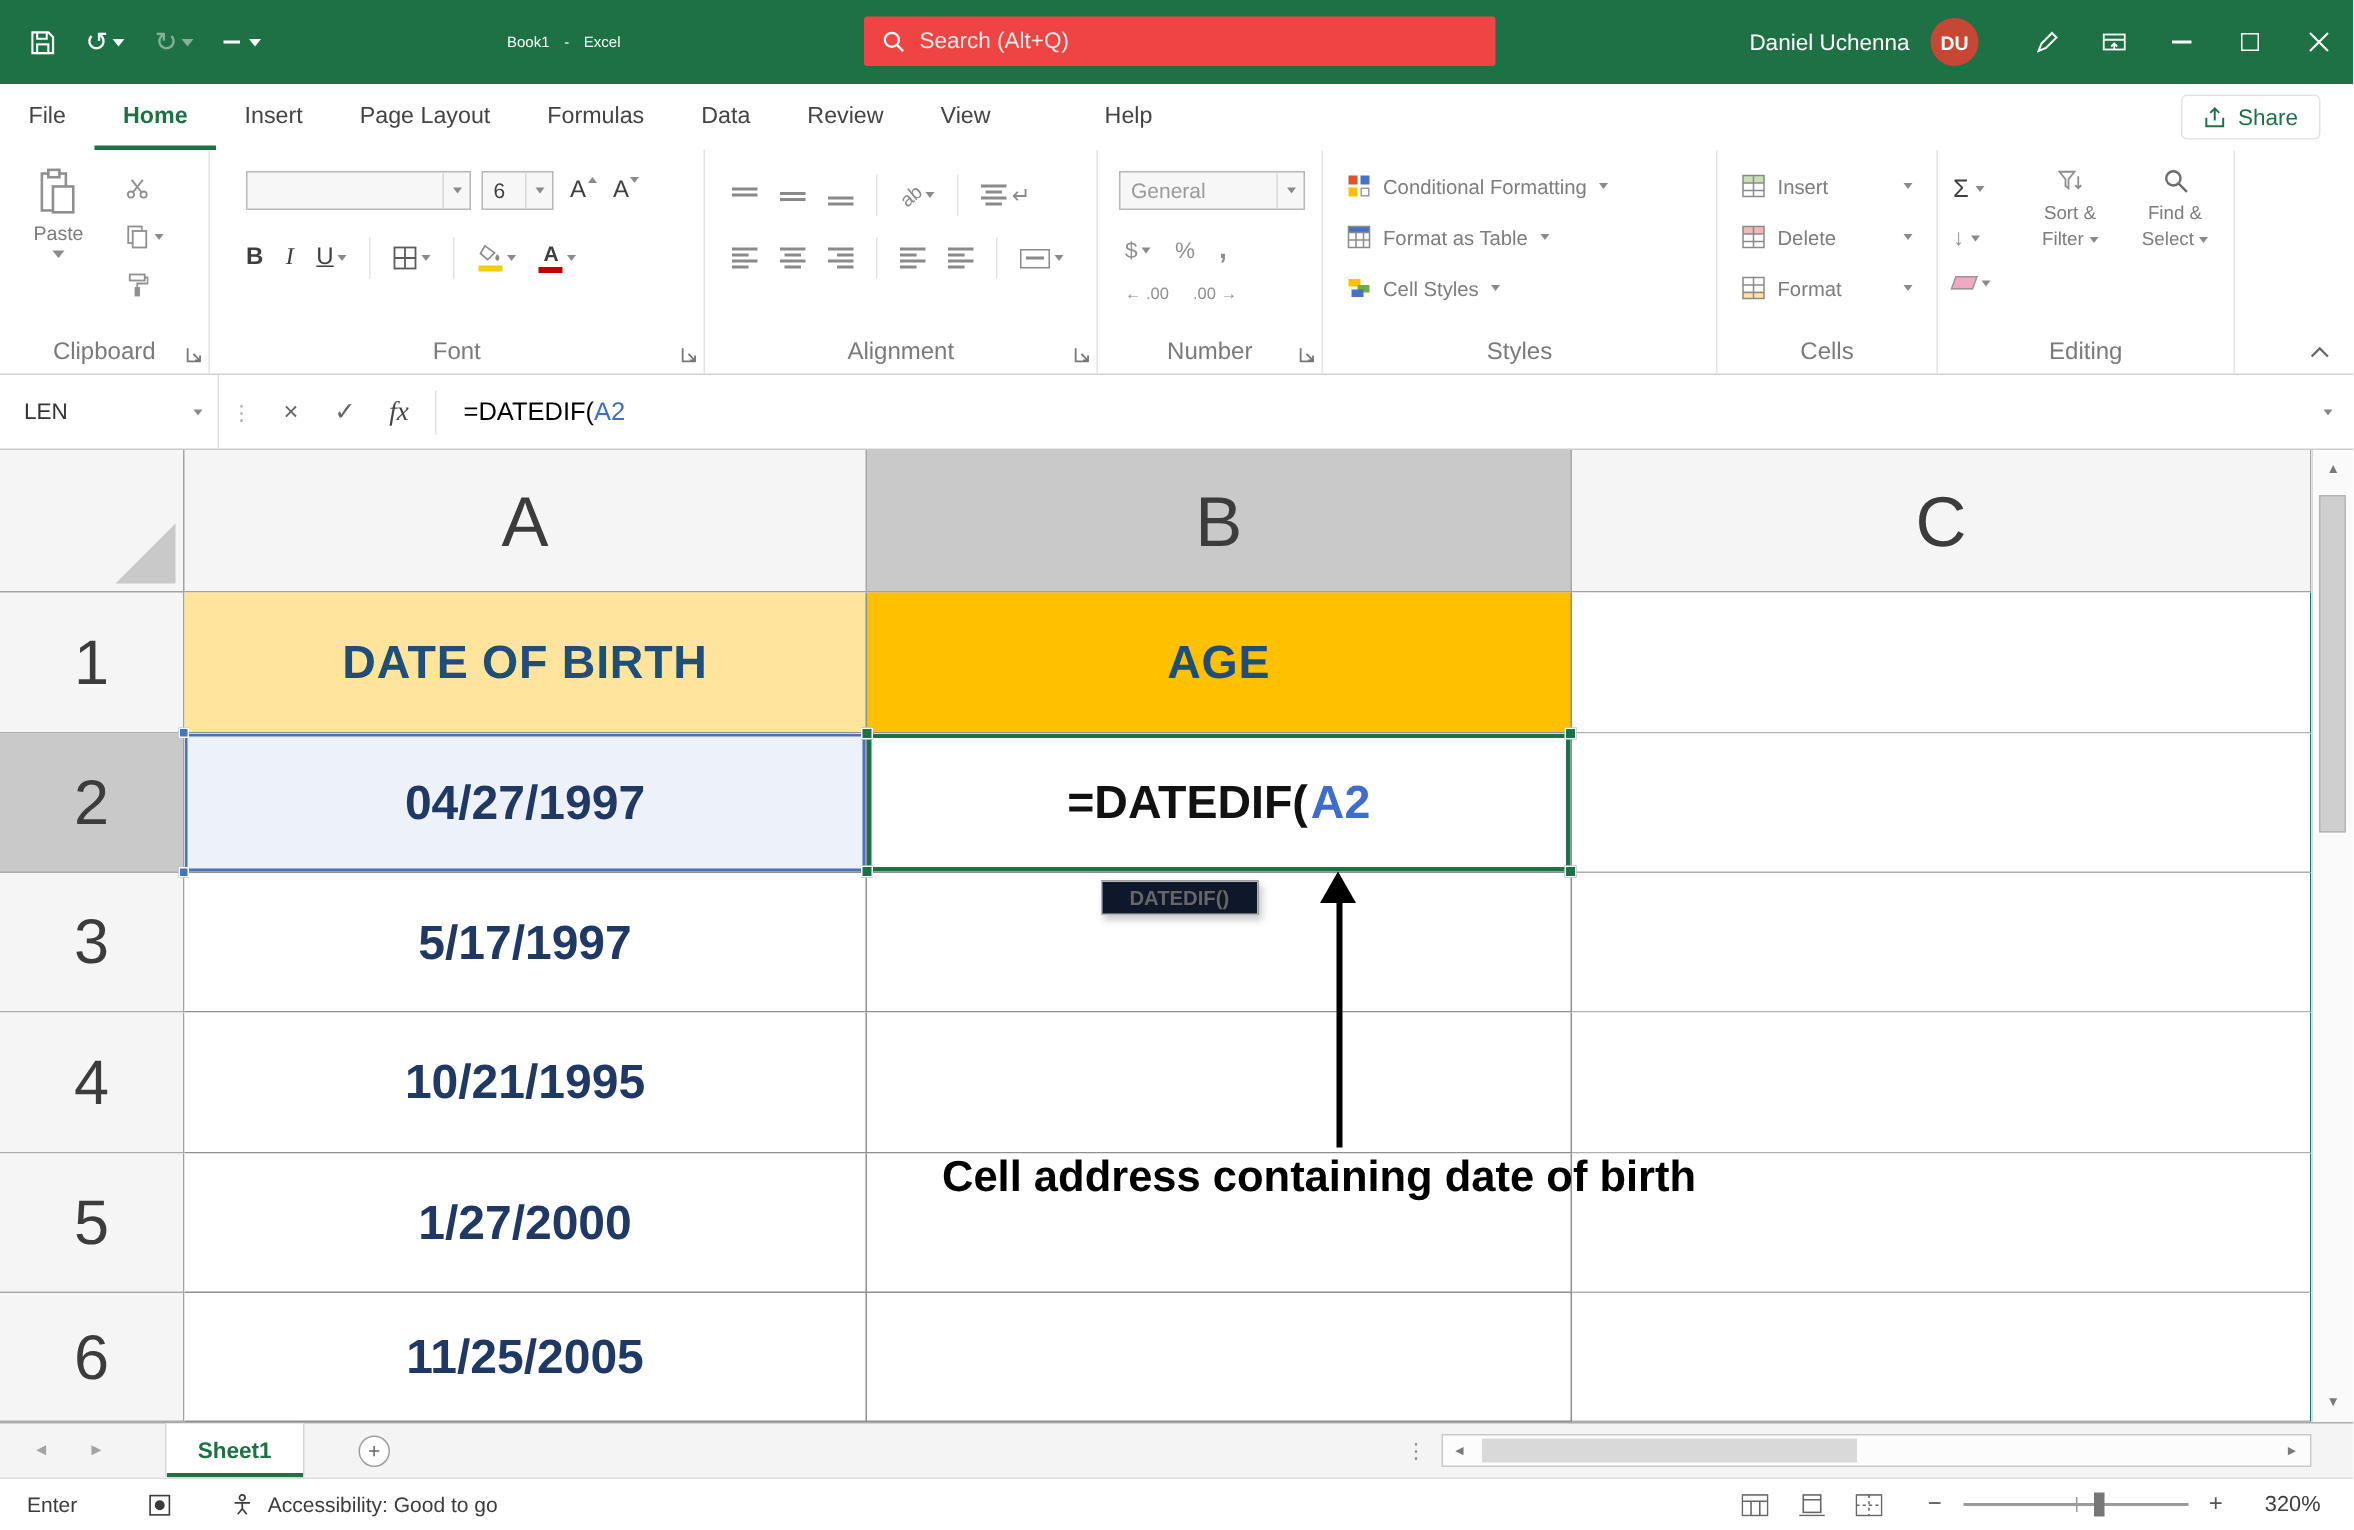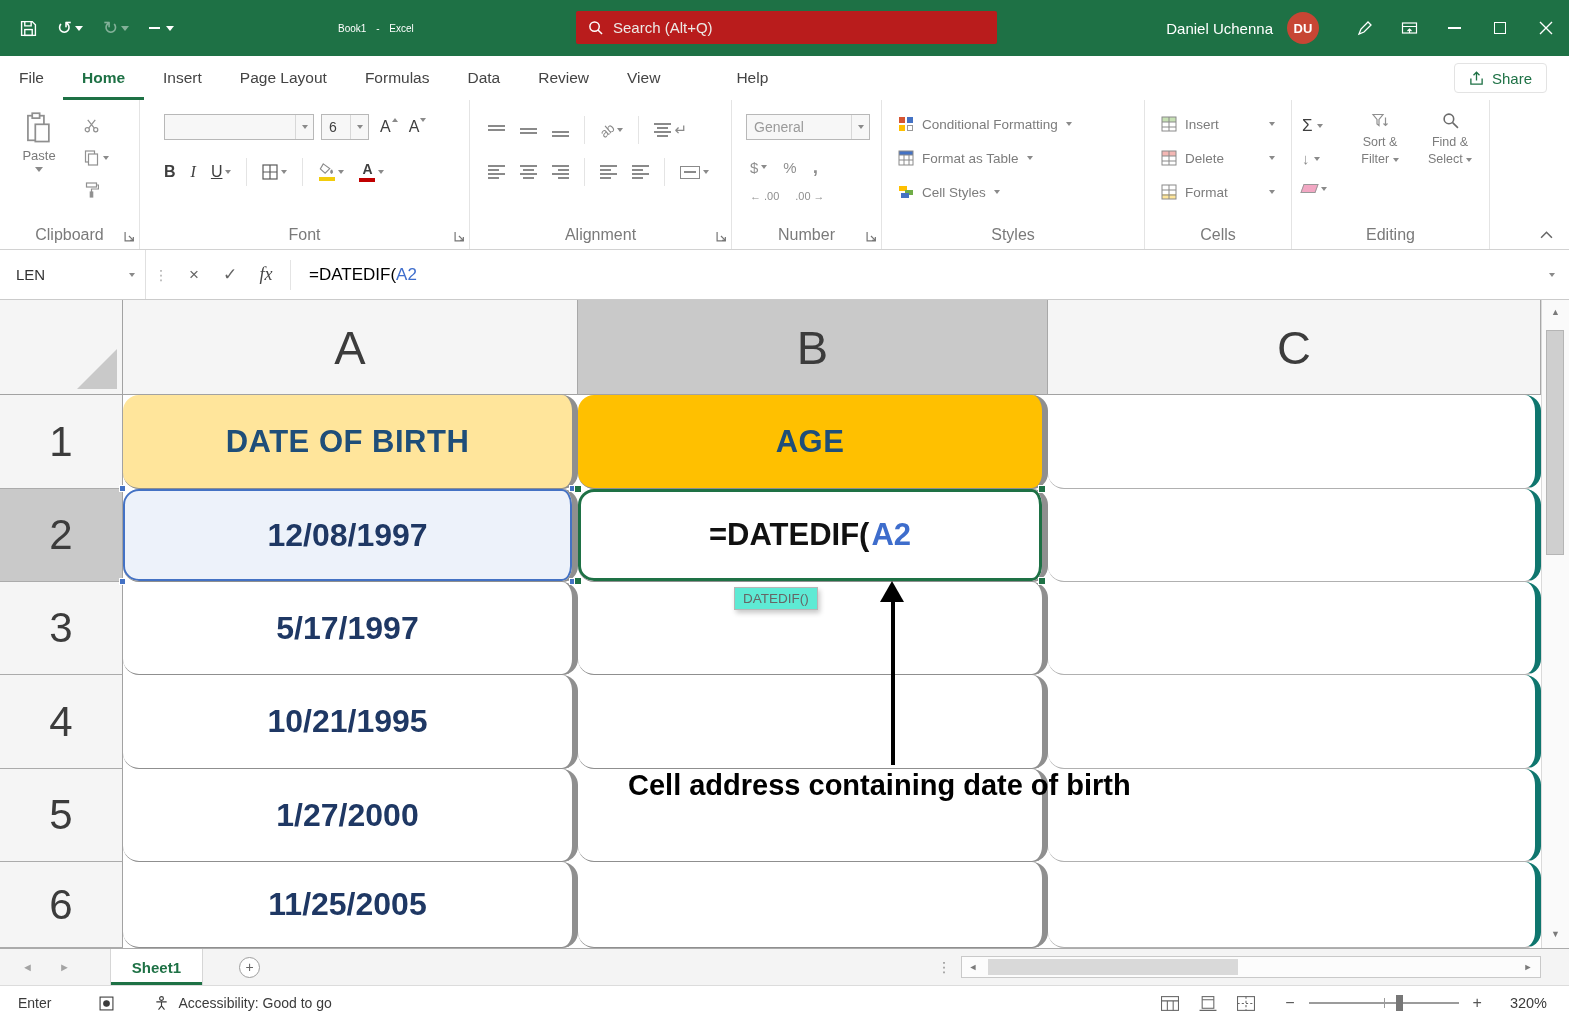--- a/index.html
+++ b/index.html
@@ -14,21 +14,21 @@
   .tri.up{border-top:none;border-bottom:4px solid #8A8A8A;border-left-width:3px;border-right-width:3px;}
 
   
   .tb{position:absolute;top:0;left:0;right:0;height:56px;background:#1E7145;display:flex;align-items:center;color:#fff;z-index:10;}
   .qat{display:flex;align-items:center;gap:20px;padding-left:20px;}
   .qic{display:flex;align-items:center;color:#fff;}
   .gly{font-size:18px;line-height:1;}
   .red{opacity:.45;}
   .qbar{display:inline-block;width:11px;height:2px;background:#fff;margin-right:3px;}
   .ttl{position:absolute;left:338px;top:0;height:56px;display:flex;align-items:center;font-size:10px;word-spacing:7px;color:#fff;}
-  .srch{position:absolute;left:576px;top:11px;width:421px;height:33px;background:#b91c1c;border-radius:2px;display:flex;align-items:center;padding:0 12px;gap:10px;}
+  .srch{position:absolute;left:576px;top:11px;width:421px;height:33px;background:#ef4444;border-radius:2px;display:flex;align-items:center;padding:0 12px;gap:10px;}
   .srch-in{flex:1;background:transparent;border:none;outline:none;color:#fff;font-size:15px;font-family:"Liberation Sans",sans-serif;}
   .srch-in::placeholder{color:#EFF5F1;opacity:.95;}
   .tbr{position:absolute;right:0;top:0;height:56px;display:flex;align-items:center;}
   .uname{font-size:15px;margin-right:14px;}
   .avatar{width:32px;height:32px;border-radius:50%;background:#C74634;display:flex;align-items:center;justify-content:center;font-size:13px;font-weight:700;margin-right:24px;text-align:center;}
   .tbic{width:44px;display:flex;justify-content:center;align-items:center;}
   .winbtn{width:46px;height:56px;display:flex;align-items:center;justify-content:center;}
   .min-bar{width:13px;height:2px;background:#fff;}
   .max-box{width:12px;height:12px;border:1.5px solid #fff;}
 
@@ -111,35 +111,35 @@
   .grid{position:absolute;top:300px;left:0;width:1541px;height:648px;overflow:hidden;background:#fff;}
   .ch-row{display:flex;height:95px;}
   .corner{width:123px;background:#F5F5F5;border-right:1px solid #A2A2A2;border-bottom:1px solid #A2A2A2;position:relative;}
   .corner::after{content:"";position:absolute;right:5px;bottom:5px;border-bottom:40px solid #C9C9C9;border-left:40px solid transparent;}
   .ch{background:#F5F5F5;border-right:1px solid #A8A8A8;border-bottom:1px solid #A2A2A2;display:flex;align-items:center;justify-content:center;font-size:47px;color:#3C3C3C;}
   .ch.sel,.rh.sel{background:#C9C9C9;}
   .row{display:flex;}
   .h94{height:94px;}.h93{height:93px;}.h86{height:86px;}
   .rh{width:123px;background:#F5F5F5;border-right:1px solid #A2A2A2;border-bottom:1px solid #ABABAB;display:flex;align-items:center;justify-content:center;font-size:42px;color:#3C3C3C;}
   .w-a{width:455px;}.w-b{width:470px;}.w-c{flex:1;}
-  .c{border-right:6px solid #0f766e;border-bottom:1px solid #B0B0B0;display:flex;align-items:center;justify-content:center;position:relative;background:#fff;border-radius:16px;}
+  .c{border-right:1px solid #0f766e;border-bottom:1px solid #B0B0B0;display:flex;align-items:center;justify-content:center;position:relative;background:#fff;}
   .tblc{border-color:#8F8F8F;}
   .a1{background:#FFE59B;font-weight:700;font-size:31px;color:#1F4E79;letter-spacing:.5px;}
   .b1{background:#FFC000;font-weight:700;font-size:31px;color:#1F4E79;letter-spacing:.5px;}
   .dt{font-weight:700;font-size:32px;color:#1F3864;}
   .ref{background:#EDF2FA;box-shadow:inset 0 0 0 2px #4472C4;}
   .selb{box-shadow:inset 0 0 0 3px #1E7145;font-size:31px;font-weight:700;}
   .b2p{color:#111;}
   .b2r{color:#3E6DCC;margin-left:2px;}
   .hdl{position:absolute;width:8px;height:8px;border:1px solid #fff;z-index:3;}
   .hdl.g{background:#1E7145;}
   .hdl.b{background:#4472C4;width:7px;height:7px;}
   .tl{left:-4px;top:-4px;}.trh{right:-4px;top:-4px;}.bl{left:-4px;bottom:-4px;}.br{right:-4px;bottom:-4px;}
 
-  .tt{position:absolute;left:734px;top:587px;background:#5eead4;border:1px solid #B6B6B6;box-shadow:2px 3px 5px rgba(0,0,0,.22);padding:3px 8px;font-size:13.5px;color:#666;z-index:4;}
+  .tt{position:absolute;left:734px;top:587px;background:#0f172a;border:1px solid #B6B6B6;box-shadow:2px 3px 5px rgba(0,0,0,.22);padding:3px 18px;font-size:13.5px;color:#666;z-index:4;font-weight:bold;}
   .annL{position:absolute;left:891px;top:601px;width:4px;height:164px;background:#000;z-index:5;}
   .annH{position:absolute;left:880px;top:581px;width:0;height:0;border-left:12px solid transparent;border-right:12px solid transparent;border-bottom:21px solid #000;z-index:5;}
   .annT{position:absolute;left:628px;top:769px;font-size:29px;font-weight:700;color:#000;z-index:5;white-space:nowrap;}
 
   
   .vs{position:absolute;top:300px;right:0;width:28px;height:648px;background:#FAFAFA;border-left:1px solid #DADADA;z-index:2;}
   .vs .ar{height:24px;display:flex;align-items:center;justify-content:center;font-size:9px;color:#7A7A7A;}
   .vs .dn{position:absolute;bottom:2px;left:0;right:0;}
   .vs .th{position:absolute;left:4px;top:30px;width:18px;height:225px;background:#CFCFCF;border:1px solid #B5B5B5;}
 
@@ -558,21 +558,21 @@
     </div>
     <div class="row h94">
       <div class="rh">1</div>
       <div class="c w-a tblc a1">DATE OF BIRTH</div>
       <div class="c w-b tblc b1">AGE</div>
       <div class="c w-c"></div>
     </div>
     <div class="row h93">
       <div class="rh sel">2</div>
       <div class="c w-a tblc dt ref">
-        <span>12/08/1997</span>
+        <span>04/27/1997</span>
         <span class="hdl b tl"></span>
         <span class="hdl b trh"></span>
         <span class="hdl b bl"></span>
         <span class="hdl b br"></span>
       </div>
       <div class="c w-b tblc selb">
         <span class="b2p">=DATEDIF(</span>
           <span class="b2r">A2</span>
         <span class="hdl g tl"></span>
         <span class="hdl g trh"></span>

